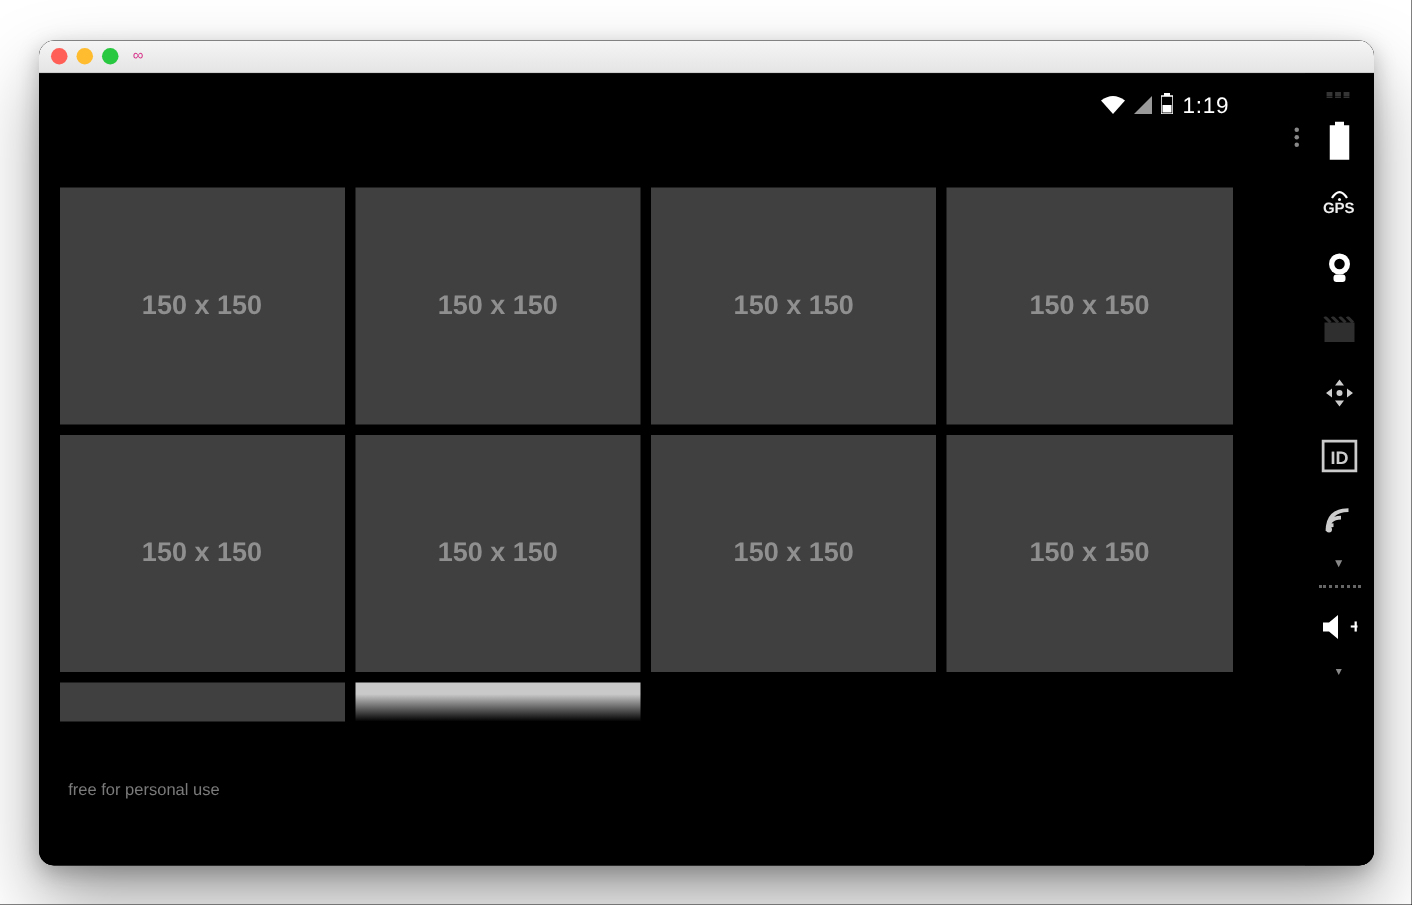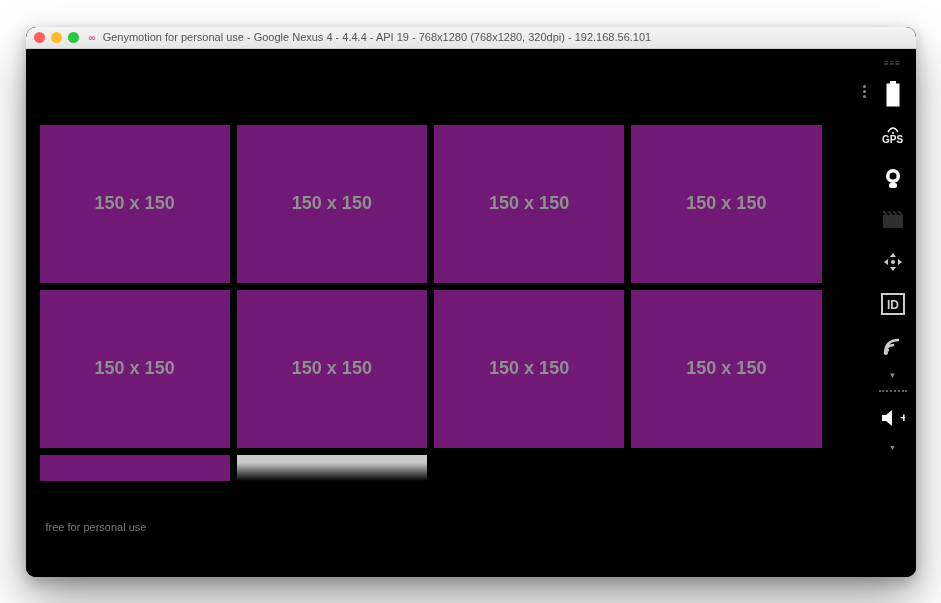--- a/index.html
+++ b/index.html
@@ -61,21 +61,21 @@
   }
   .grid {
     position:absolute; top:62px; left:4px; right:4px; bottom:0;
     display:grid;
     grid-template-columns: repeat(4, 1fr);
     grid-auto-rows: 158px;
     gap:7px;
     padding-top:4px;
   }
   .cell {
-    background:#701a75;
+    background:#404040;
     display:flex; align-items:center; justify-content:center;
     color:#8f8f8f; font-size:18px; font-weight:bold;
   }
   .cell.partial { height: 26px; align-items:flex-start; padding-top:4px; color:#aaa; font-size:10px; overflow:hidden;}
   .partial-fade {
     background: linear-gradient(#c9c9c9 30%, rgba(0,0,0,0.0));
     height: 26px;
   }
   .watermark {
     position:absolute; left:10px; bottom:6px;
@@ -106,27 +106,46 @@
 </head>
 <body>
 
 <div class="outer-shadow">
 
   <div class="mac-titlebar">
     <div class="traffic red"></div>
     <div class="traffic yellow"></div>
     <div class="traffic green"></div>
     <span class="geny-logo">∞</span>
-    <span class="titletext">Genymotion for personal use - Google Nexus 4 - 4.4.4 - API 19 - 768x1280 (768x1280, 320dpi) - 192.168.56.101</span>
   </div>
 
   <div class="window-body">
     <div class="device-area">
       <div class="screen">
 
+        <div class="statusbar">
+          <span>
+            <svg width="16" height="12" viewBox="0 0 16 12">
+                <path d="M8 12 L0 3 Q8 -3 16 3 Z" fill="#fff"></path>
+              </svg>
+          </span>
+          <span>
+            <svg width="12" height="12" viewBox="0 0 12 12">
+                <path d="M0 12 L12 12 L12 0 Z" fill="#999"></path>
+              </svg>
+          </span>
+          <span>
+            <svg width="8" height="14" viewBox="0 0 8 14">
+                <rect x="0" y="2" width="8" height="12" fill="none" stroke="#fff" stroke-width="1"></rect>
+                <rect x="2" y="0" width="4" height="2" fill="#fff"></rect>
+                <rect x="1" y="8" width="6" height="5" fill="#fff"></rect>
+              </svg>
+          </span>
+          <span class="clock">1:19</span>
+        </div>
 
 
         <div class="grid">
           <div class="cell">
               <span>150 x 150</span>
             </div>
           <div class="cell">
               <span>150 x 150</span>
             </div>
           <div class="cell">

